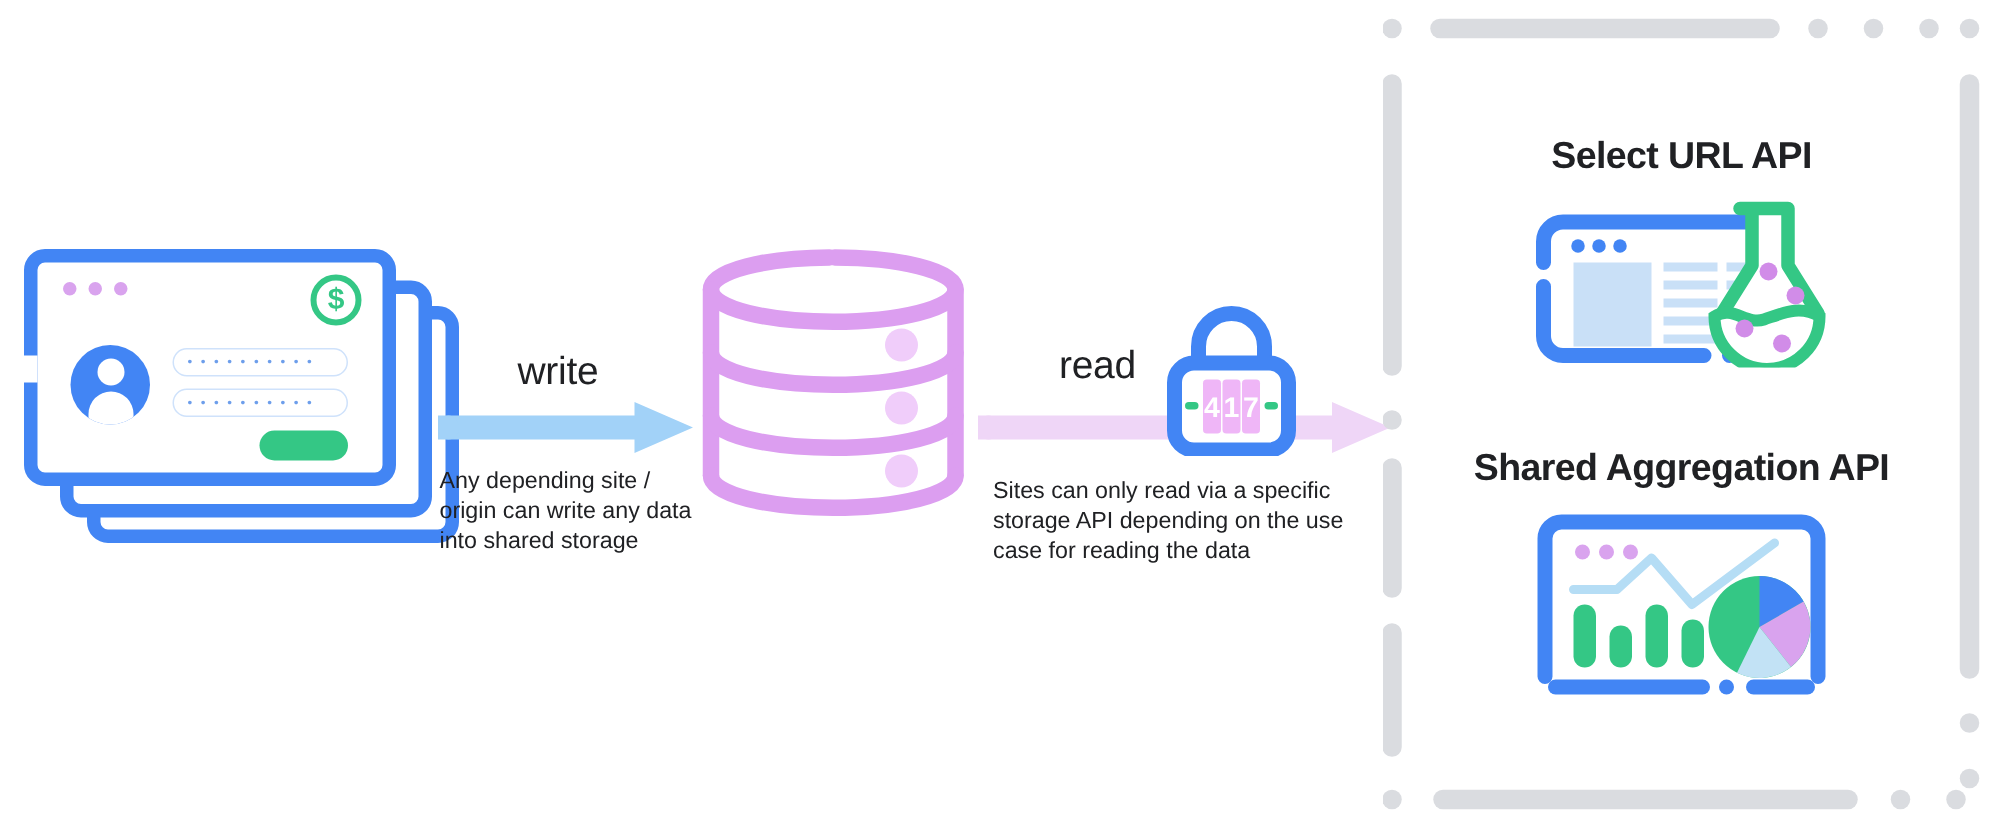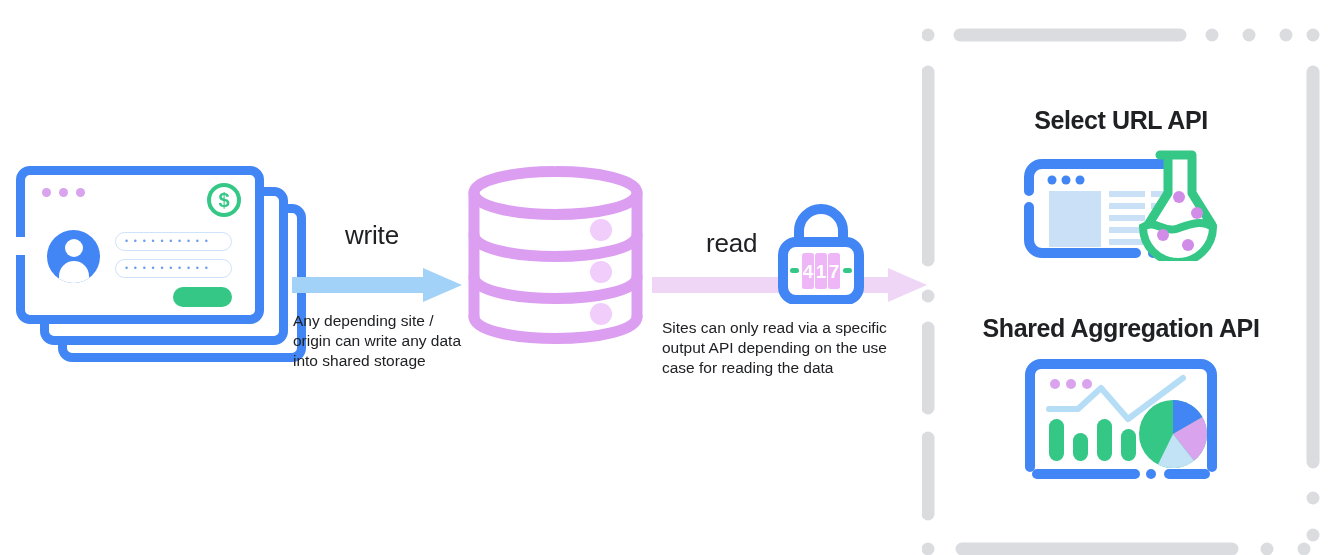--- a/index.html
+++ b/index.html
@@ -139,21 +139,21 @@
     width: 59px;
     height: 20px;
     border-radius: 10px;
     background: #34c785;
   }
 
   
   .label-write {
     position: absolute;
     left: 345px;
-    top: 220px;
+    top: 232px;
     font-size: 26px;
     color: #202124;
     letter-spacing: -0.2px;
   }
   .arrow-write {
     position: absolute;
     left: 292px;
     top: 268px;
     width: 170px;
     height: 34px;
@@ -216,21 +216,21 @@
     width: 245px;
     font-size: 15.5px;
     line-height: 20px;
     color: #202124;
   }
 
   
   .panel {
     position: absolute;
     left: 922px;
-    top: 28px;
+    top: 12px;
     width: 398px;
     height: 528px;
   }
   .panel-border {
     position: absolute;
     left: 0; top: 0;
     width: 100%; height: 100%;
     pointer-events: none;
   }
   .api-block {
@@ -342,21 +342,21 @@
     <g fill="#ffffff" font-family="'Liberation Sans', sans-serif" font-size="19" font-weight="bold" text-anchor="middle">
       <text x="31" y="74">4</text>
       <text x="44" y="74">1</text>
       <text x="57" y="74">7</text>
     </g>
 
     <rect x="13" y="64" width="9" height="5" rx="2.5" fill="#34c785"></rect>
     <rect x="66" y="64" width="9" height="5" rx="2.5" fill="#34c785"></rect>
   </svg>
 
-  <div class="caption-read">Sites can only read via a specific output API depending on the use case for reading the data</div>
+  <div class="caption-read">Sites can only read via a specific storage API depending on the use case for reading the data</div>
 
   <div class="panel">
 
     <svg class="panel-border" viewBox="0 0 398 528">
       <g stroke="#dadce0" stroke-width="13" stroke-linecap="round" fill="none">
 
         <line x1="6" y1="7" x2="6" y2="7"></line>
         <line x1="38" y1="7" x2="258" y2="7"></line>
         <line x1="290" y1="7" x2="290" y2="7"></line>
         <line x1="327" y1="7" x2="327" y2="7"></line>

